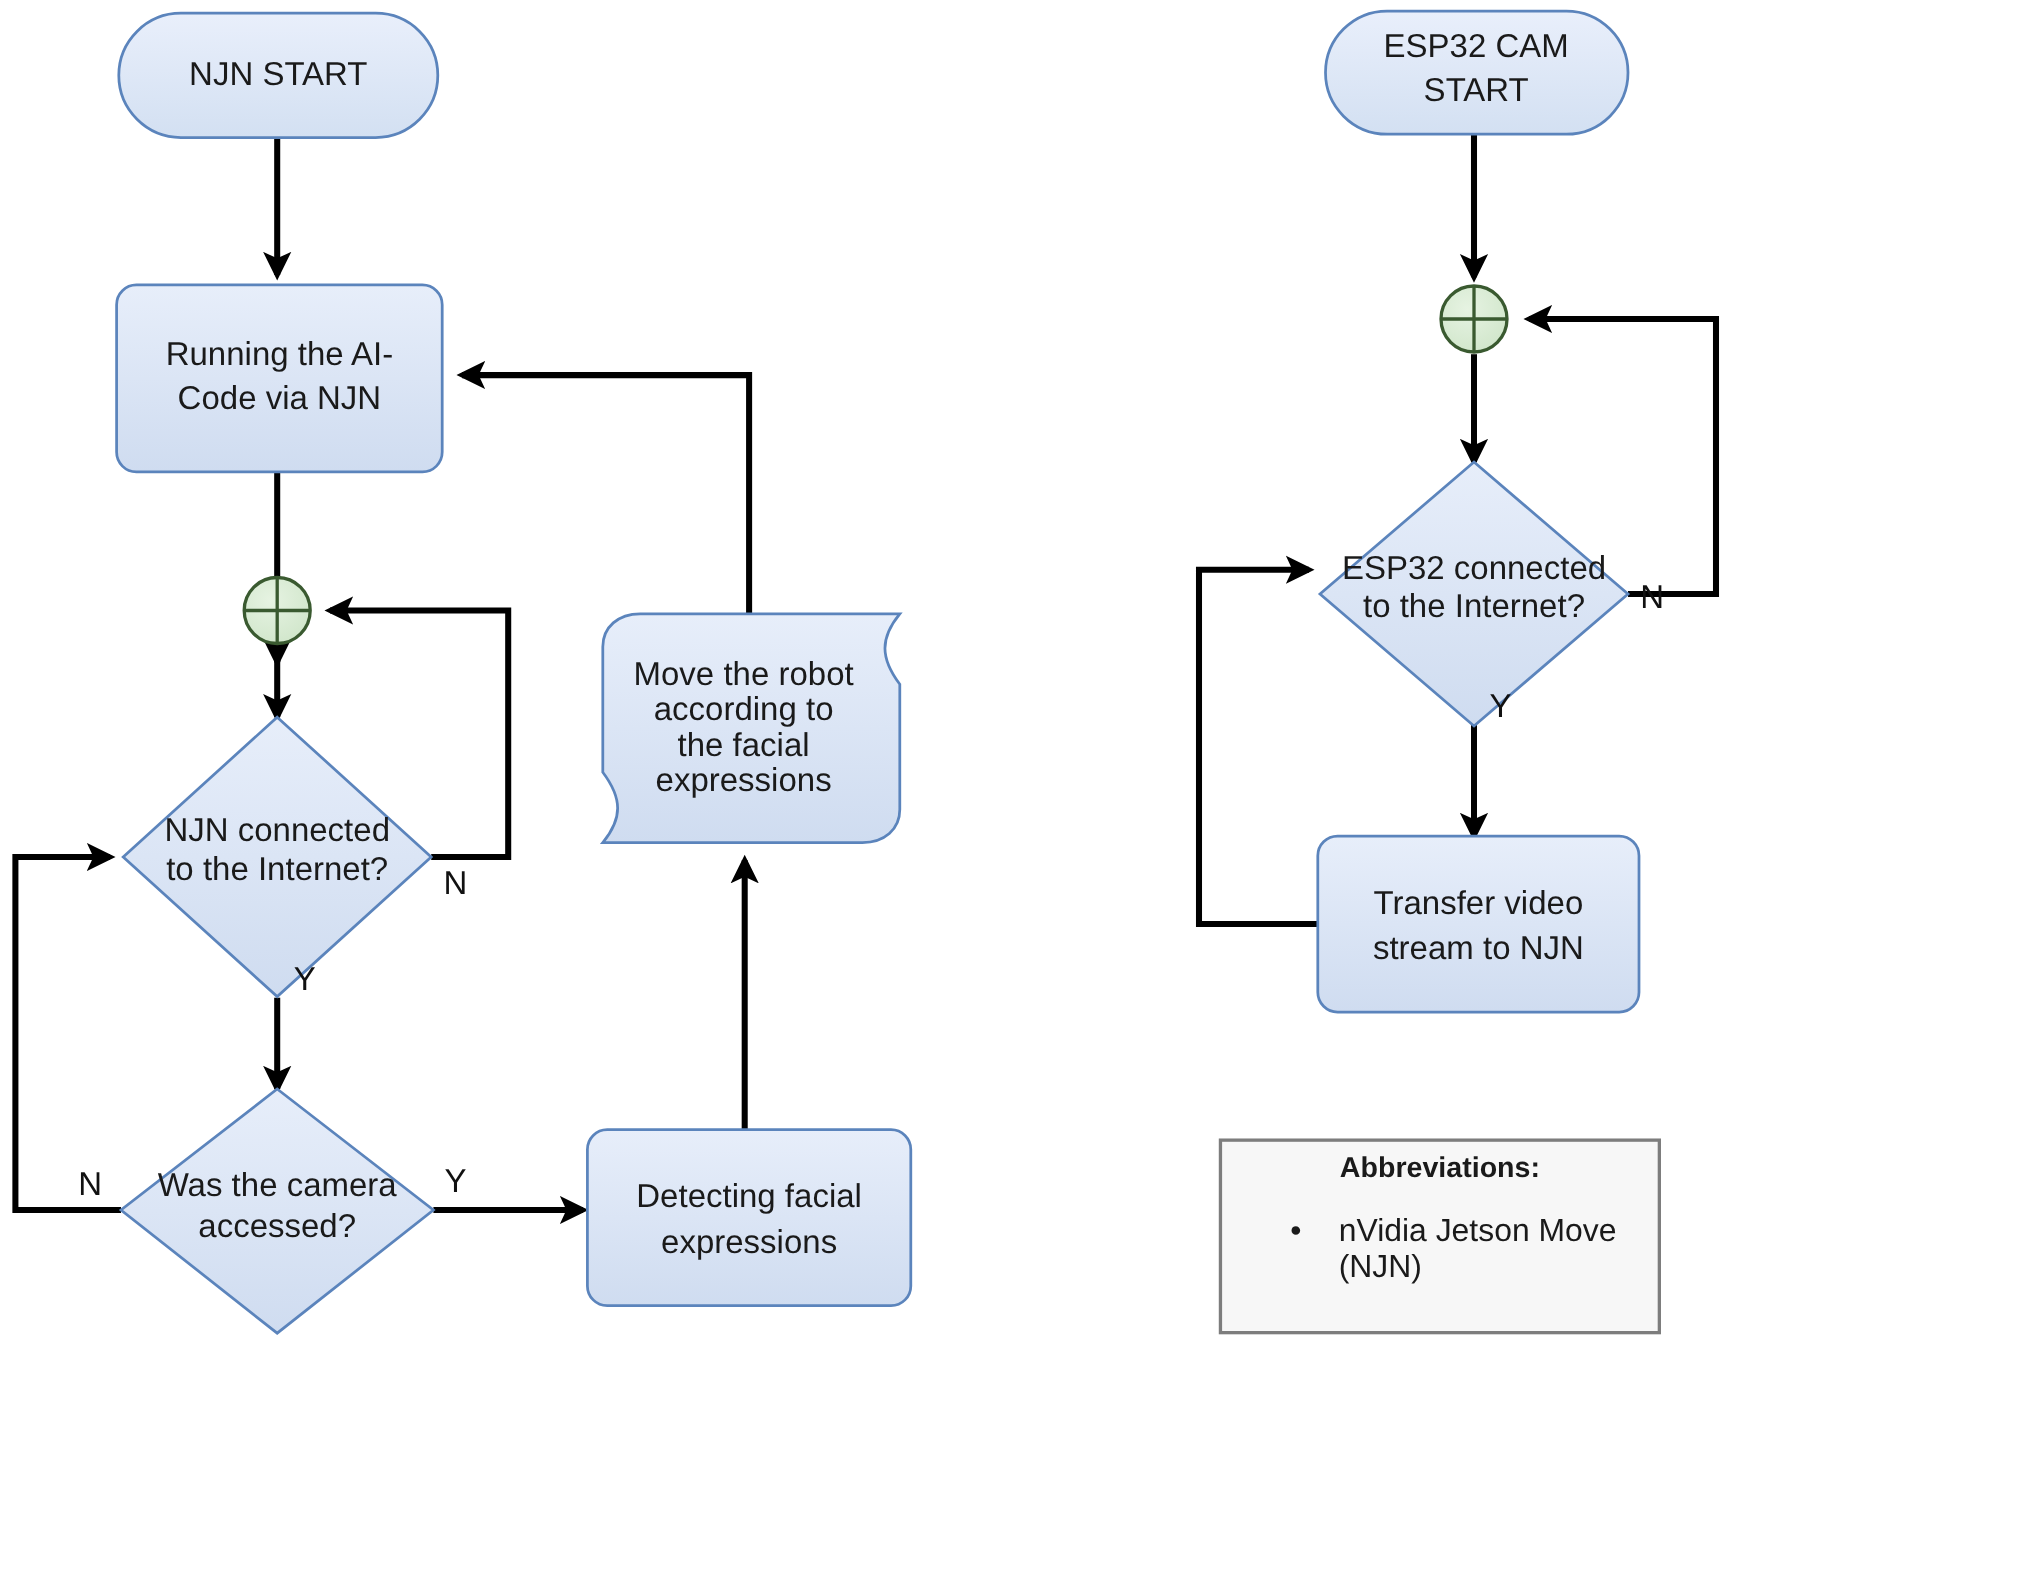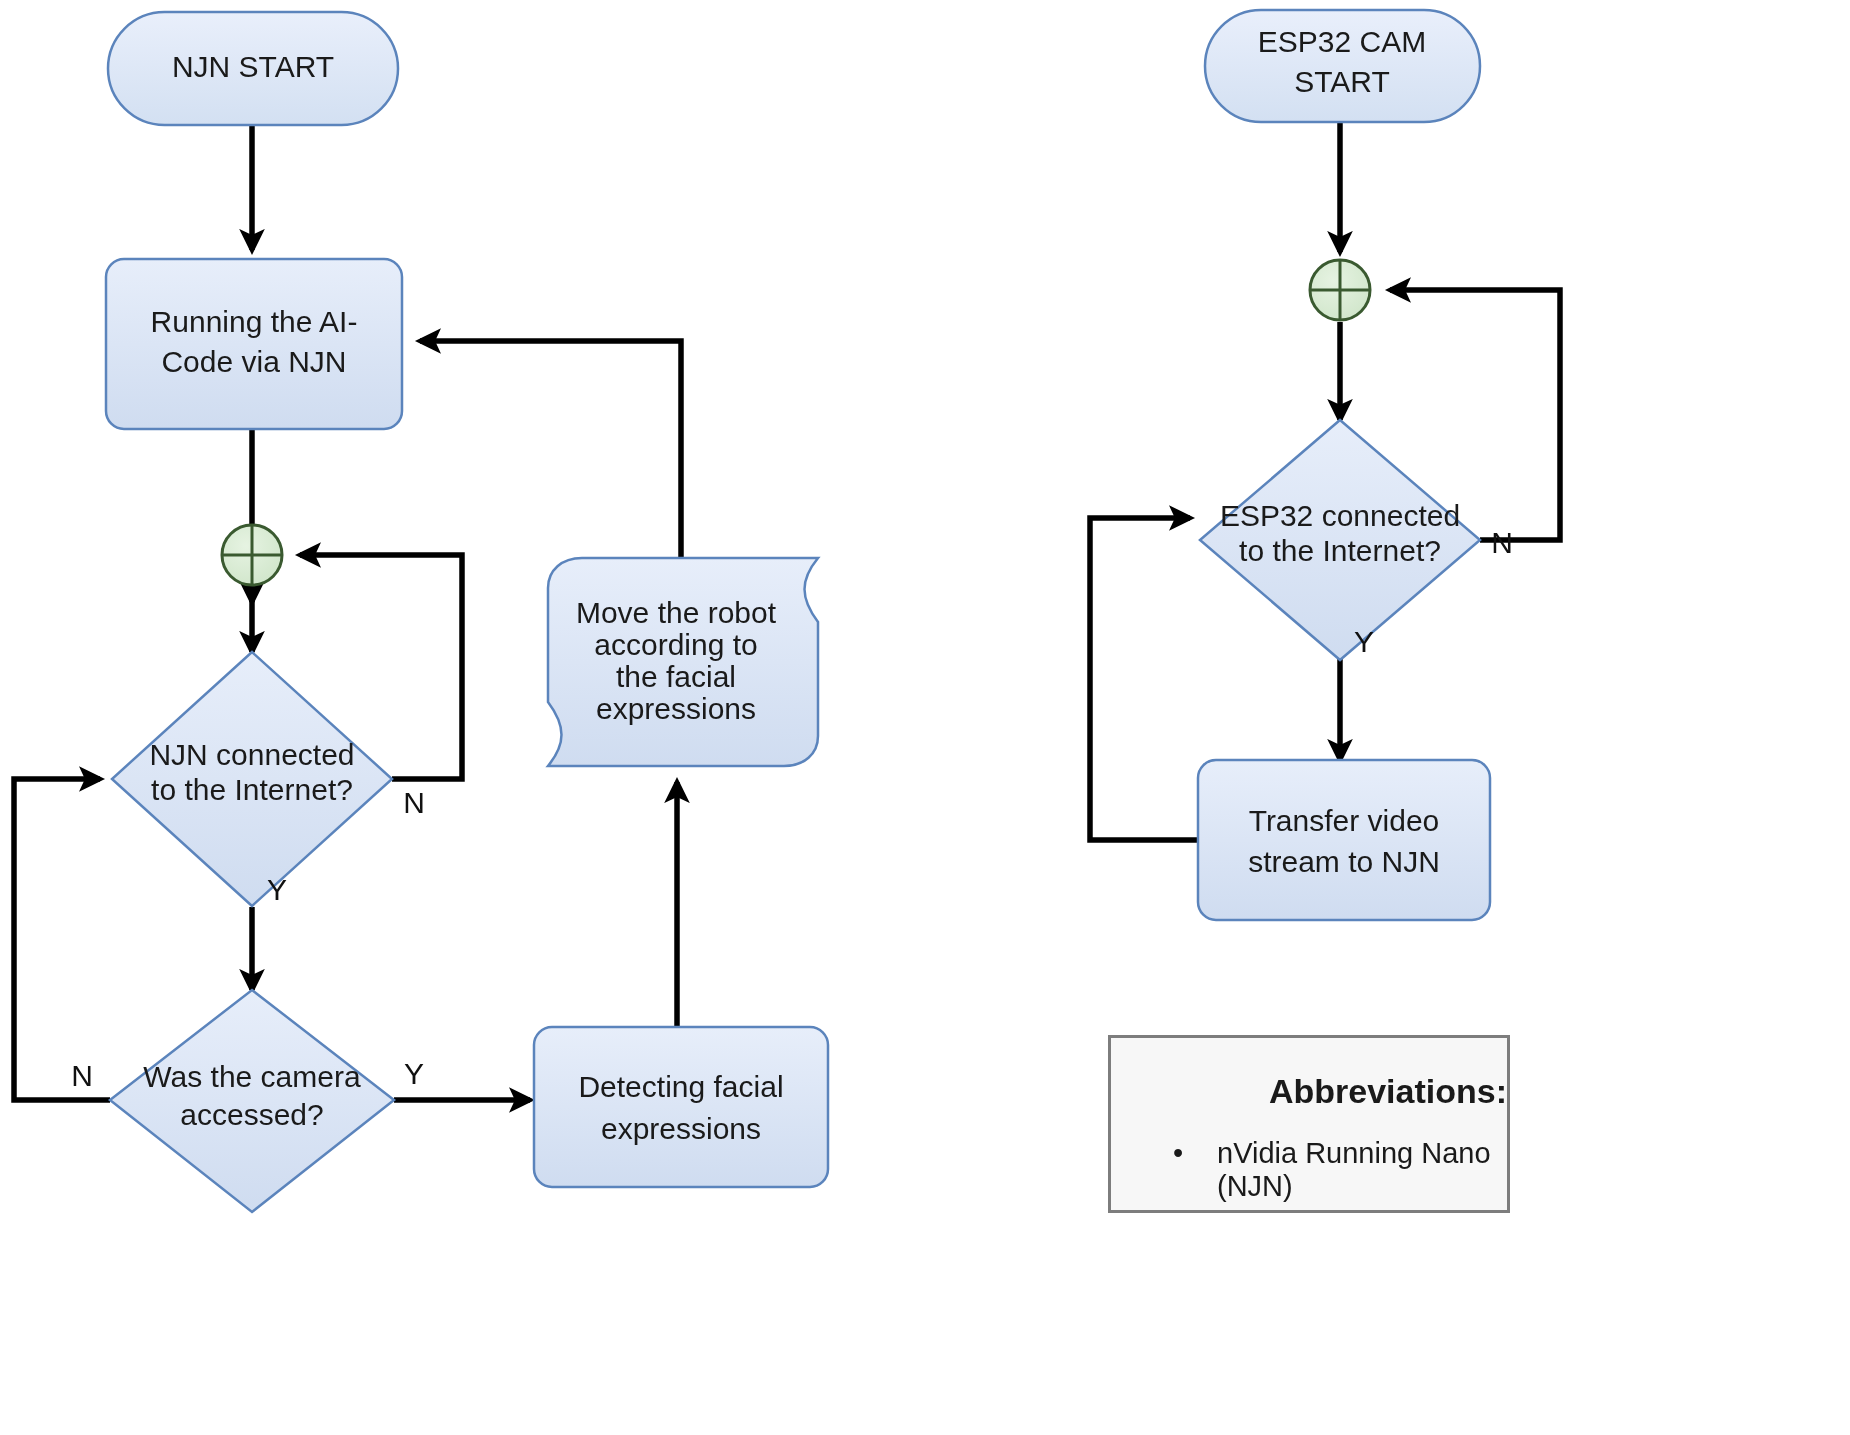--- a/index.html
+++ b/index.html
@@ -52,25 +52,25 @@
     dominant-baseline: middle;
   }
   .legend-box {
     position: absolute;
     box-sizing: border-box;
     background: #f7f7f7;
     border: 3px solid #7d7d7d;
   }
   .legend-title {
     font-family: "Liberation Sans", sans-serif;
-    font-size: 34px;
+    font-size: 26px;
     font-weight: bold;
     color: #1a1a1a;
-    text-align: right;
-    margin: 34px 0 0 0;
+    text-align: center;
+    margin: 8px 0 0 0;
   }
   .legend-list {
     margin: 26px 0 0 0;
     padding: 0 0 0 62px;
     list-style: none;
   }
   .legend-list li {
     font-family: "Liberation Sans", sans-serif;
     font-size: 29px;
     color: #1a1a1a;
@@ -191,18 +191,18 @@
     <rect x="1198" y="760" width="292" height="160" rx="18" ry="18" fill="url(#boxgrad)" stroke="#5b84bc" stroke-width="2.5"></rect>
     <text class="node-text" x="1344" y="823">Transfer video</text>
     <text class="node-text" x="1344" y="864">stream to NJN</text>
   </svg>
 
   <div class="legend-box" style="left:1108px; top:1035px; width:402px; height:178px;">
     <div class="legend-title">Abbreviations:</div>
     <ul class="legend-list">
       <li>
         <span class="bullet">•</span>
-        <span>nVidia Running Nano (NJN)</span>
+        <span>nVidia Jetson Move (NJN)</span>
       </li>
     </ul>
   </div>
 
 </div>
 
 </body></html>

